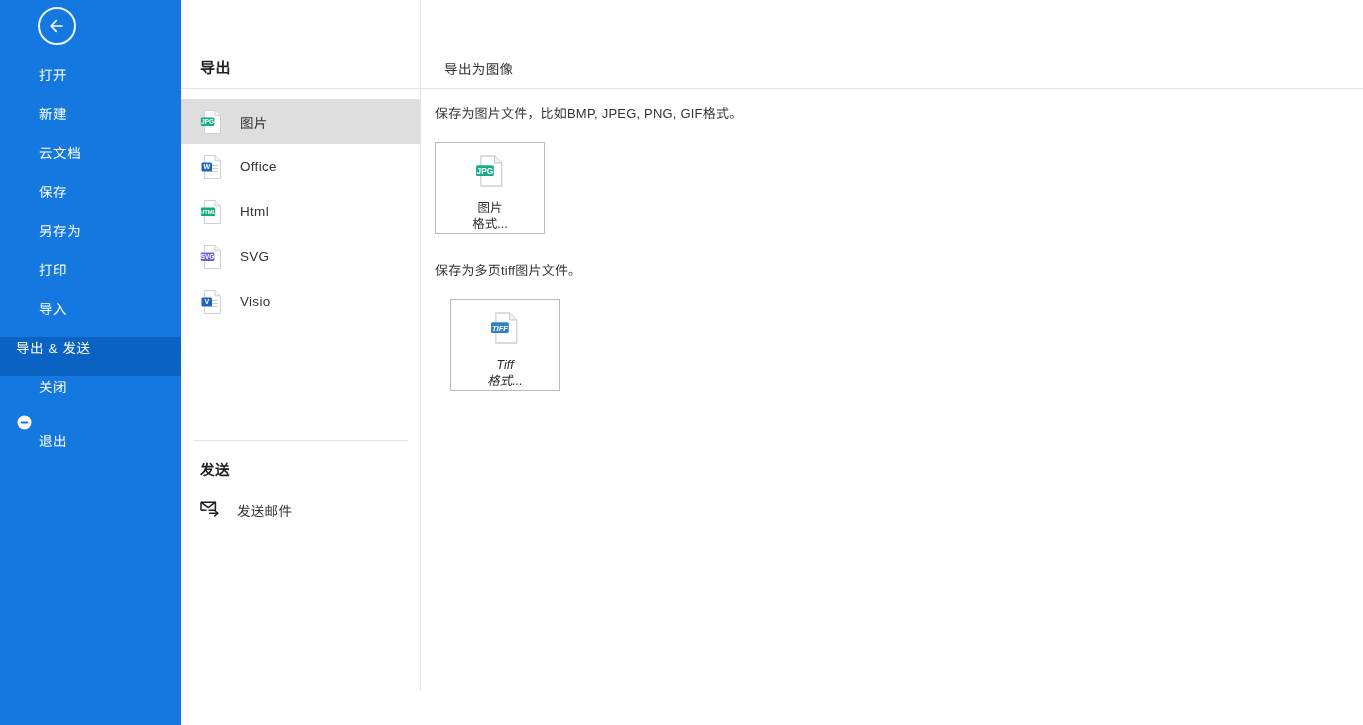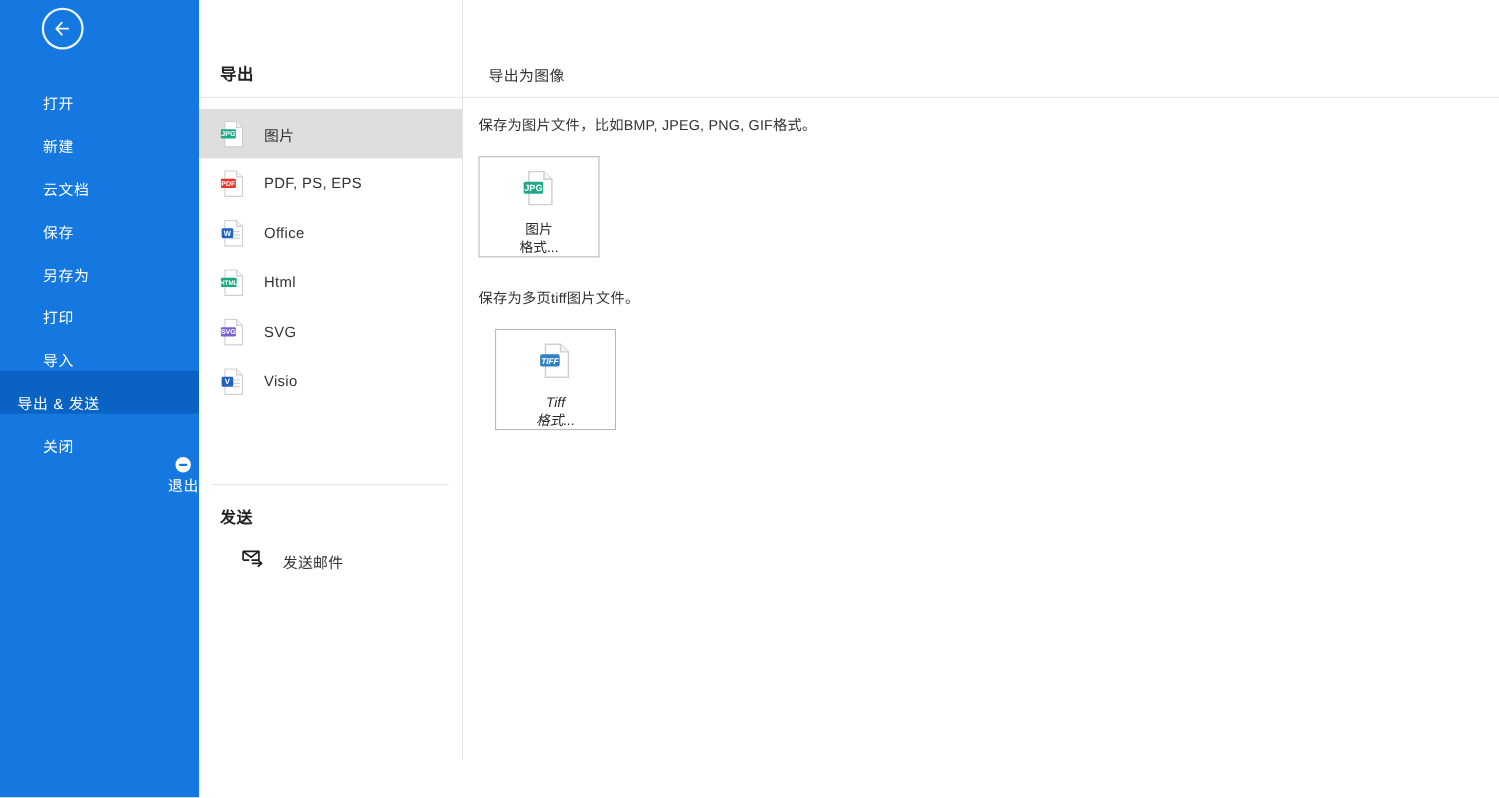--- a/index.html
+++ b/index.html
@@ -96,21 +96,21 @@
 
   .sb-list {
     position: absolute;
     left: 0; top: 64px;
     width: 181px;
   }
   .sb-item {
     position: relative;
     height: 39px;
     display: flex;
-    align-items: flex-end;
+    align-items: flex-start;
     padding-left: 39px;
     color: #ffffff;
     font-size: 13.5px;
     letter-spacing: .6px;
     cursor: pointer;
     user-select: none;
   }
   .sb-item.active {
     background: #0a63c2;
     padding-left: 16px;
@@ -187,21 +187,20 @@
   }
   .send-item {
     position: absolute;
     left: 0; top: 493px;
     width: 239px; height: 34px;
     display: flex;
     align-items: center;
     padding-left: 19px;
     cursor: pointer;
     user-select: none;
-    margin-left: 20px;
   }
   .send-label {
     margin-left: 17px;
     font-size: 13.5px;
     color: #333333;
     letter-spacing: .3px;
   }
 
   
   .main {
@@ -368,31 +367,20 @@
           <svg width="23" height="26" viewBox="0 0 23 26" aria-hidden="true">
             <path d="M4.5 1.5 H15 L20.5 6.8 V24.5 H4.5 Z" fill="#ffffff" stroke="#d0cfcf" stroke-width="1"></path>
             <path d="M15 1.5 V6.8 H20.5" fill="#f4f4f4" stroke="#d0cfcf" stroke-width="1"></path>
             <rect x="0.8" y="8.5" width="13.6" height="8.4" rx="1.2" fill="#1bab8a"></rect>
             <text x="7.6" y="15" font-family="'Liberation Sans',sans-serif" font-size="6.4" font-weight="bold" fill="#ffffff" text-anchor="middle">JPG</text>
           </svg>
         </span>
         <span class="fmt-label">图片</span>
       </div>
 
-      <div class="fmt-item">
-        <span class="fileicon">
-          <svg width="23" height="26" viewBox="0 0 23 26" aria-hidden="true">
-            <path d="M4.5 1.5 H15 L20.5 6.8 V24.5 H4.5 Z" fill="#ffffff" stroke="#d0cfcf" stroke-width="1"></path>
-            <path d="M15 1.5 V6.8 H20.5" fill="#f4f4f4" stroke="#d0cfcf" stroke-width="1"></path>
-            <rect x="0.8" y="8.5" width="13.6" height="8.4" rx="1.2" fill="#e8332a"></rect>
-            <text x="7.6" y="15" font-family="'Liberation Sans',sans-serif" font-size="6.4" font-weight="bold" fill="#ffffff" text-anchor="middle">PDF</text>
-          </svg>
-        </span>
-        <span class="fmt-label">PDF, PS, EPS</span>
-      </div>
 
       <div class="fmt-item">
         <span class="fileicon">
           <svg width="23" height="26" viewBox="0 0 23 26" aria-hidden="true">
             <path d="M4.5 1.5 H15 L20.5 6.8 V24.5 H4.5 Z" fill="#ffffff" stroke="#d0cfcf" stroke-width="1"></path>
             <path d="M15 1.5 V6.8 H20.5" fill="#f4f4f4" stroke="#d0cfcf" stroke-width="1"></path>
             <line x1="10.5" y1="11.5" x2="18" y2="11.5" stroke="#cfcfcf" stroke-width="1"></line>
             <line x1="10.5" y1="14.5" x2="18" y2="14.5" stroke="#cfcfcf" stroke-width="1"></line>
             <line x1="10.5" y1="17.5" x2="18" y2="17.5" stroke="#cfcfcf" stroke-width="1"></line>
             <rect x="1.5" y="8.5" width="10.5" height="9" rx="1.2" fill="#2064c0"></rect>

